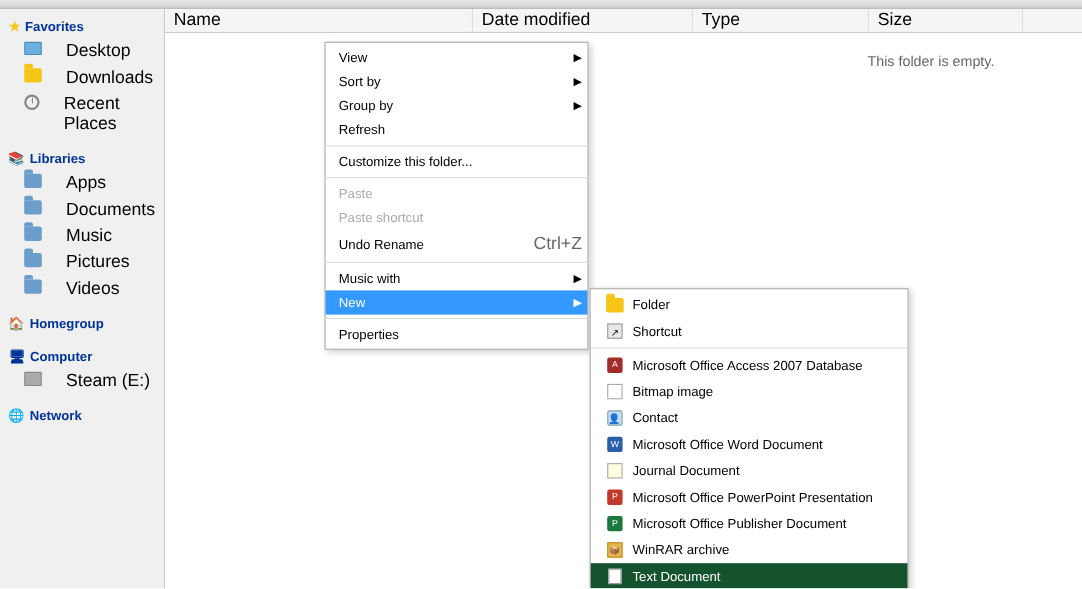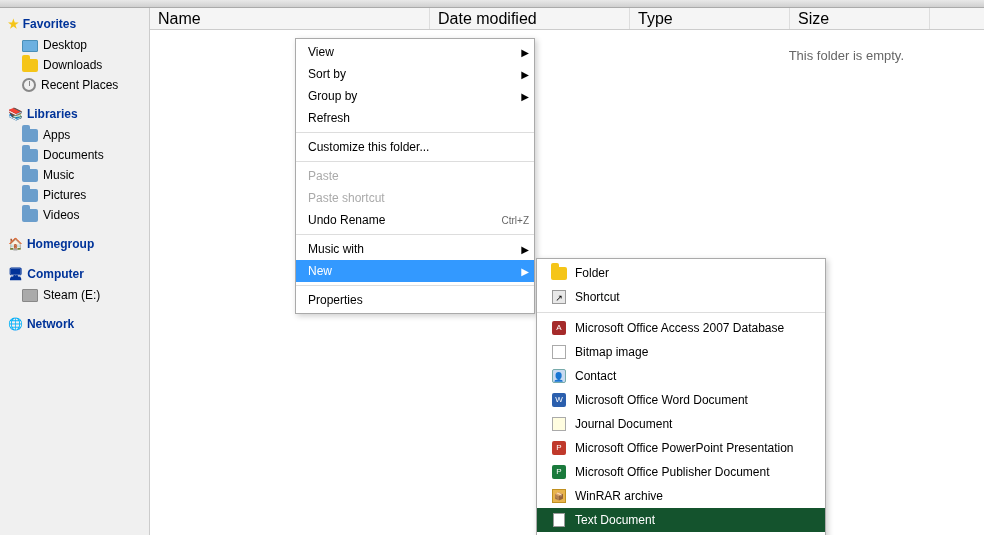--- a/index.html
+++ b/index.html
@@ -43,25 +43,26 @@
       align-items: center;
       padding: 4px 8px;
       cursor: pointer;
       color: #003399;
       font-size: 12px;
       font-weight: bold;
     }
 
     .sidebar-item {
       display: flex;
-      align-items: flex-end;
+      align-items: flex-start;
       padding: 3px 8px 3px 22px;
       cursor: pointer;
-      font-size: 12px;
+      font-size: 16px;
       color: #000;
+      gap: 17px;
     }
 
     .sidebar-item .icon {
       width: 16px;
       height: 16px;
       margin-right: 5px;
       flex-shrink: 0;
     }
 
     .sidebar-divider {
@@ -143,21 +144,21 @@
       background: #3399ff;
       color: #fff;
     }
 
     .menu-item .arrow {
       font-size: 10px;
     }
 
     .menu-item .shortcut-text {
       color: #666;
-      font-size: 10px;
+      font-size: 16px;
     }
 
     .menu-separator {
       height: 1px;
       background: #ddd;
       margin: 3px 0;
     }
 
     
     .submenu {

